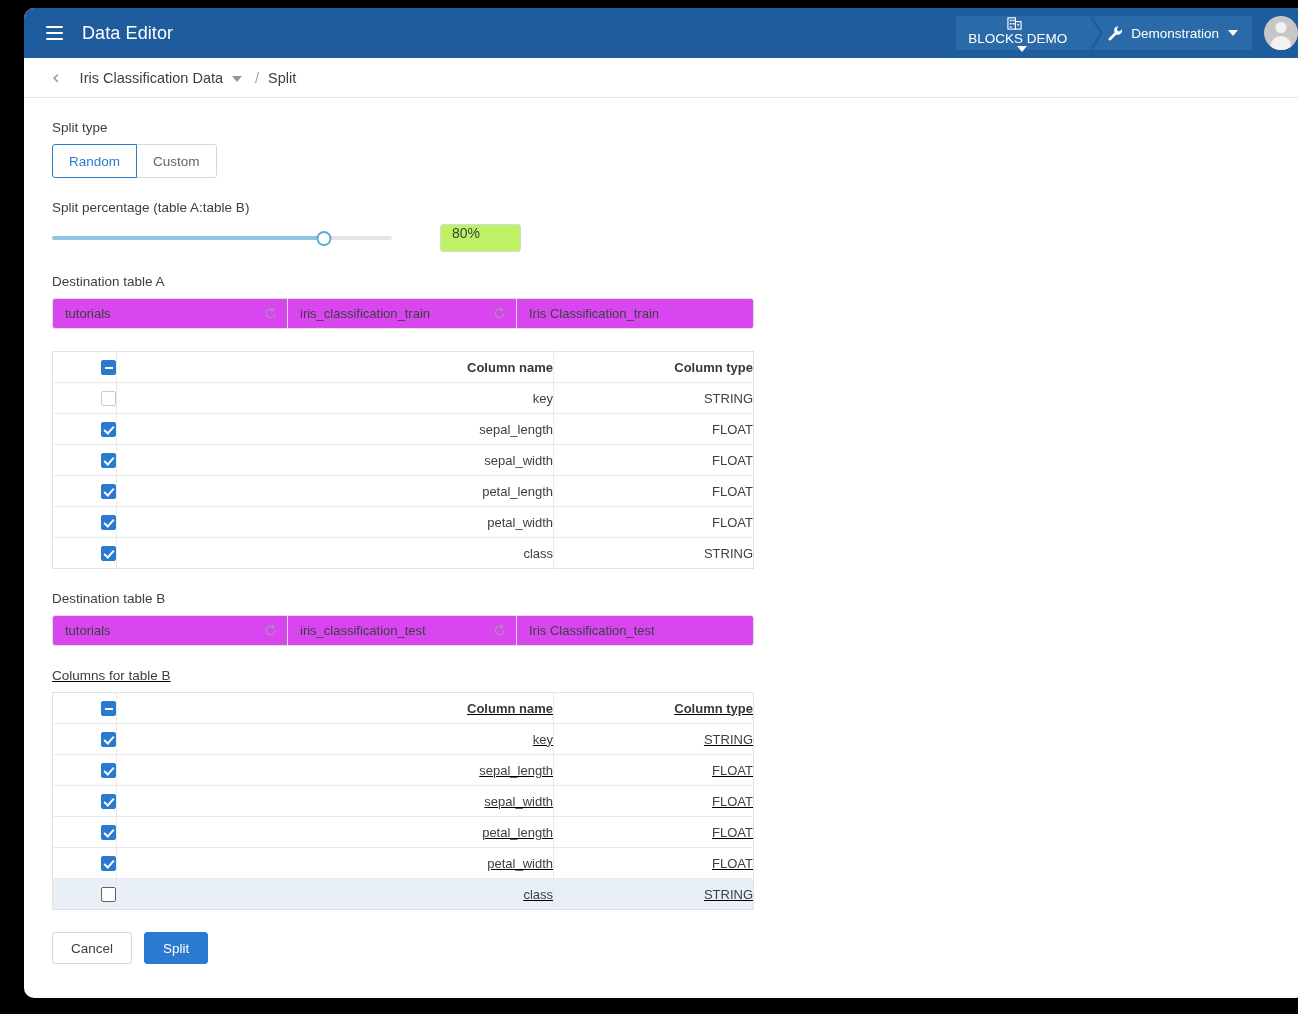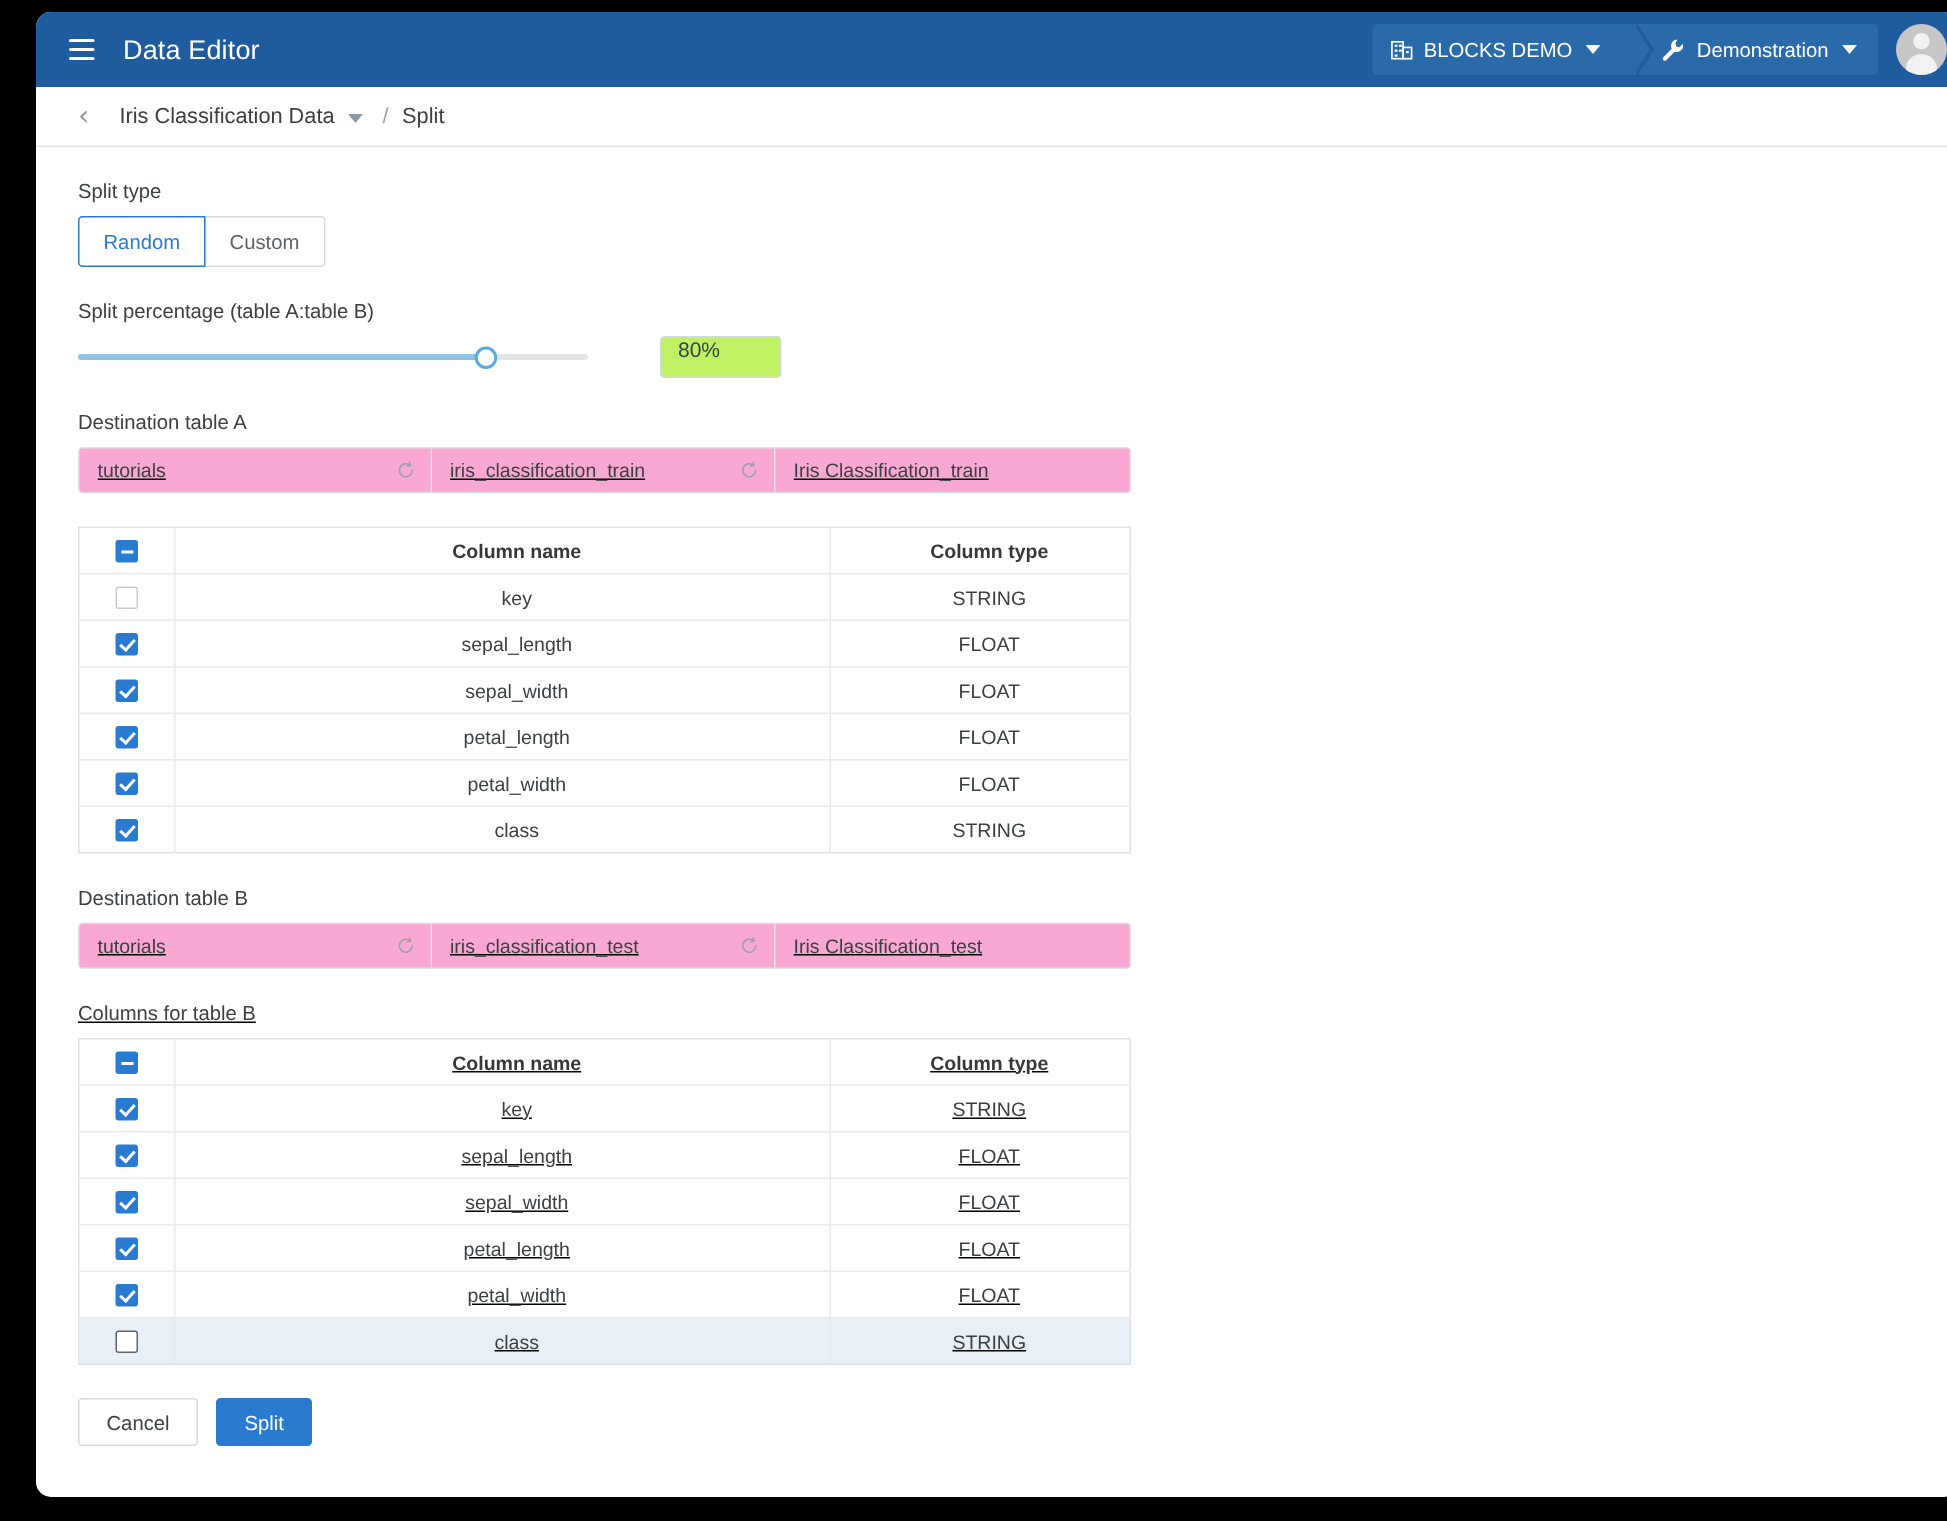--- a/index.html
+++ b/index.html
@@ -56,21 +56,21 @@
     display: flex;
     align-items: center;
     height: 34px;
     background: #2a6aa8;
     color: #ffffff;
     font-size: 13.5px;
     padding: 0 14px 0 12px;
     cursor: pointer;
     position: relative;
   }
-  .crumb-chip.first { border-radius: 3px 0 0 3px; padding-right: 22px; }
+  .crumb-chip.first { border-radius: 3px 0 0 3px; padding-right: 22px; flex-direction: column; }
   .crumb-chip.second { padding-left: 18px; border-radius: 0 3px 3px 0; }
   .crumb-chip.first:after {
     content: "";
     position: absolute;
     right: -11px; top: 0;
     width: 0; height: 0;
     border-top: 17px solid transparent;
     border-bottom: 17px solid transparent;
     border-left: 11px solid #2a6aa8;
     z-index: 2;
@@ -227,24 +227,23 @@
     color: #3c4043;
     background: #bef264;
   }
 
   
   .dest-row {
     display: flex;
     width: 702px;
     border: 1px solid #dfe2e5;
     border-radius: 3px;
-    background: #f9a8d4;
+    background: #d946ef;
     height: 31px;
     overflow: hidden;
-    text-decoration: underline;
   }
   .dest-cell {
     display: flex;
     align-items: center;
     height: 100%;
     padding: 0 10px 0 12px;
     font-size: 13px;
     color: #3c4043;
     border-right: 1px solid #dfe2e5;
     cursor: text;
@@ -262,21 +261,21 @@
     border-radius: 3px;
     border-collapse: collapse;
     background: #fff;
     table-layout: fixed;
   }
   .coltable th, .coltable td {
     border-bottom: 1px solid #e8eaec;
     border-right: 1px solid #e8eaec;
     height: 31px;
     font-weight: normal;
-    text-align: center;
+    text-align: right;
     font-size: 13px;
     color: #3c4043;
     padding: 0;
   }
   .coltable tr:last-child td { border-bottom: none; }
   .coltable th:last-child, .coltable td:last-child { border-right: none; }
   .col-check { width: 64px; text-align: center; }
   .col-name { width: 437px; padding-left: 0; }
   .col-type { width: 200px; }
   .coltable th.col-name,

